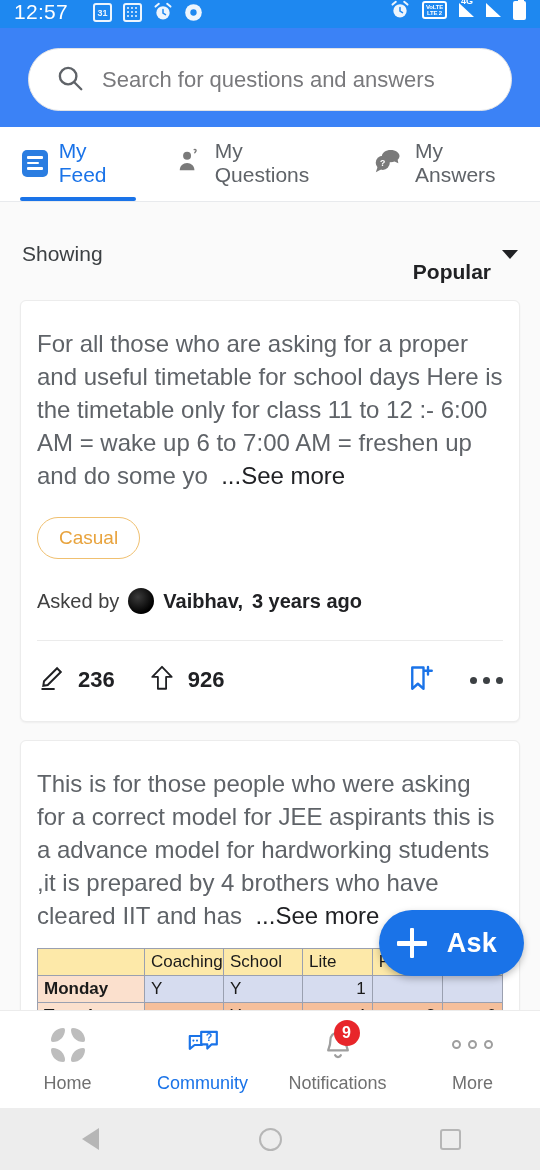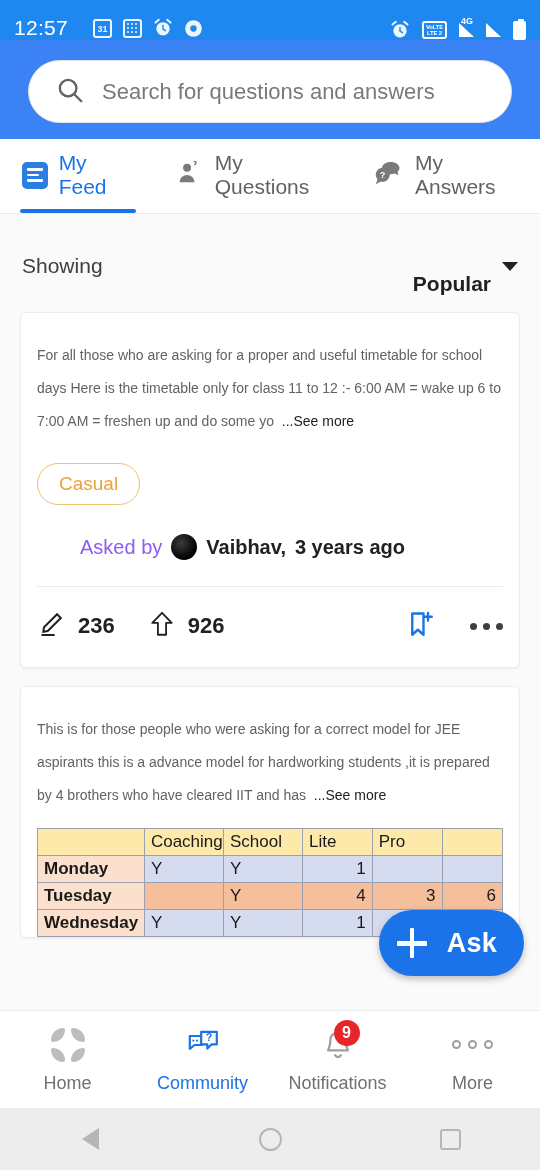--- a/index.html
+++ b/index.html
@@ -5,21 +5,21 @@
   * { margin:0; padding:0; box-sizing:border-box; }
   html, body {
     width:540px; height:1170px;
     font-family:"Liberation Sans", sans-serif;
     background:#ffffff; overflow:hidden;
   }
   #app { position:relative; width:540px; height:1170px; background:#fafafa; }
 
   
   .statusbar {
-    height:40px; background:#1e88f0; display:flex; align-items:flex-end;
+    height:28px; background:#1e88f0; display:flex; align-items:flex-start;
     padding:0 14px; color:#ffffff;
   }
   .sb-time { font-size:21px; font-weight:500; letter-spacing:.3px; margin-right:14px; }
   .sb-left, .sb-right { display:flex; align-items:center; }
   .sb-left { flex:1; gap:11px; }
   .sb-right { gap:12px; }
   .sb-ico { display:inline-flex; align-items:center; justify-content:center; opacity:.92; }
 
   .cal-ico { width:19px; height:19px; border:2px solid #fff; border-radius:3px;
              font-size:9px; font-weight:700; line-height:16px; text-align:center; }
@@ -76,31 +76,31 @@
   .caret { width:0; height:0; border-left:8px solid transparent; border-right:8px solid transparent;
            border-top:9px solid #202124; }
 
   
   .feed { padding:0 20px; }
   .card {
     background:#fff; border:1px solid #ececec; border-radius:6px;
     box-shadow:0 1px 2px rgba(0,0,0,.05); margin-bottom:18px; overflow:hidden;
   }
   .card-body { padding:26px 16px 0; }
-  .post-text { font-size:14px; line-height:33px; color:#5f6368; }
+  .post-text { font-size:24px; line-height:33px; color:#5f6368; }
   .see-more { color:#202124; font-weight:400; }
 
   .tag {
     display:inline-block; margin:25px 0 0; border:1.3px solid #f0c070; border-radius:22px;
     color:#e8a33d; font-size:19px; padding:9px 21px;
   }
   .asked {
     display:flex; align-items:center; gap:9px; padding:29px 0 26px; font-size:20px;
   }
-  .asked-by { color:#8b5cf6;margin-left:43px; }
+  .asked-by { color:#404040; }
   .avatar { width:26px; height:26px; border-radius:50%;
             background:radial-gradient(circle at 38% 35%, #3b3b3b 0%, #000 70%); flex:none; }
   .asker { color:#202124; font-weight:700; }
 
   .card-sep { height:1px; background:#ebebeb; margin:0 16px; }
   .actions {
     display:flex; align-items:center; padding:22px 16px 24px; gap:0;
   }
   .act { display:flex; align-items:center; gap:13px; cursor:pointer; }
   .act + .act { margin-left:34px; }

